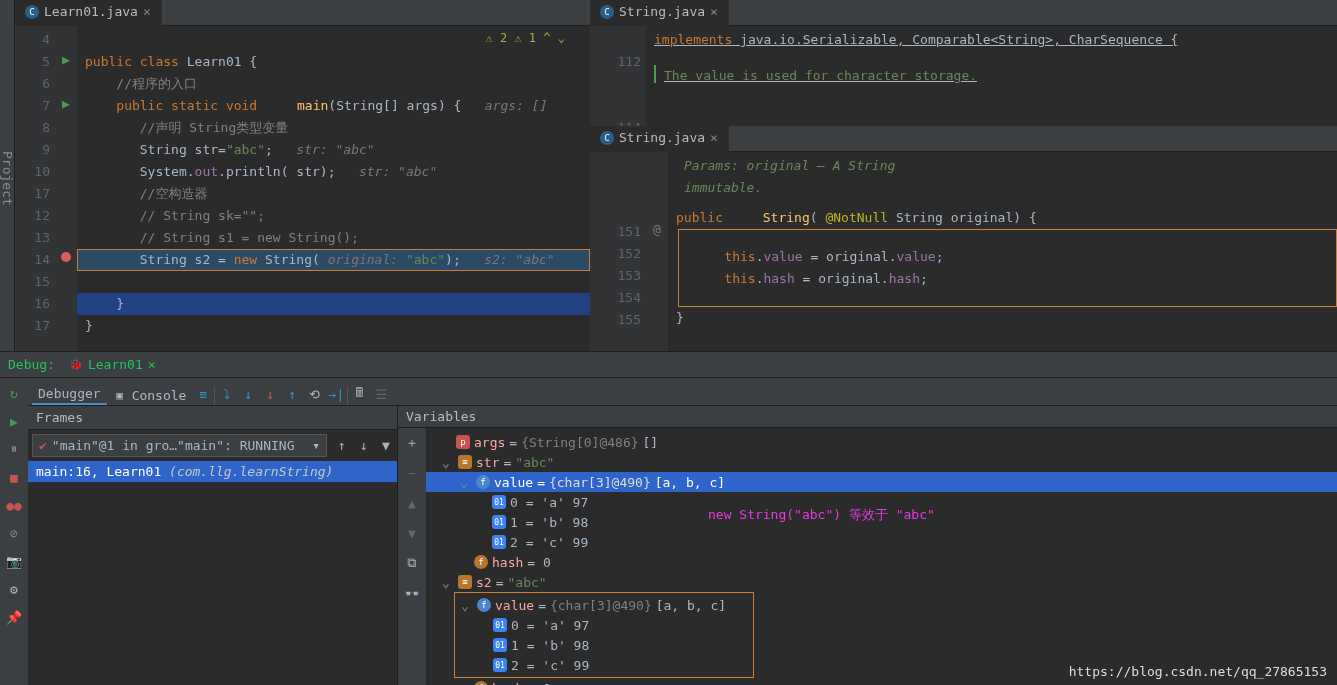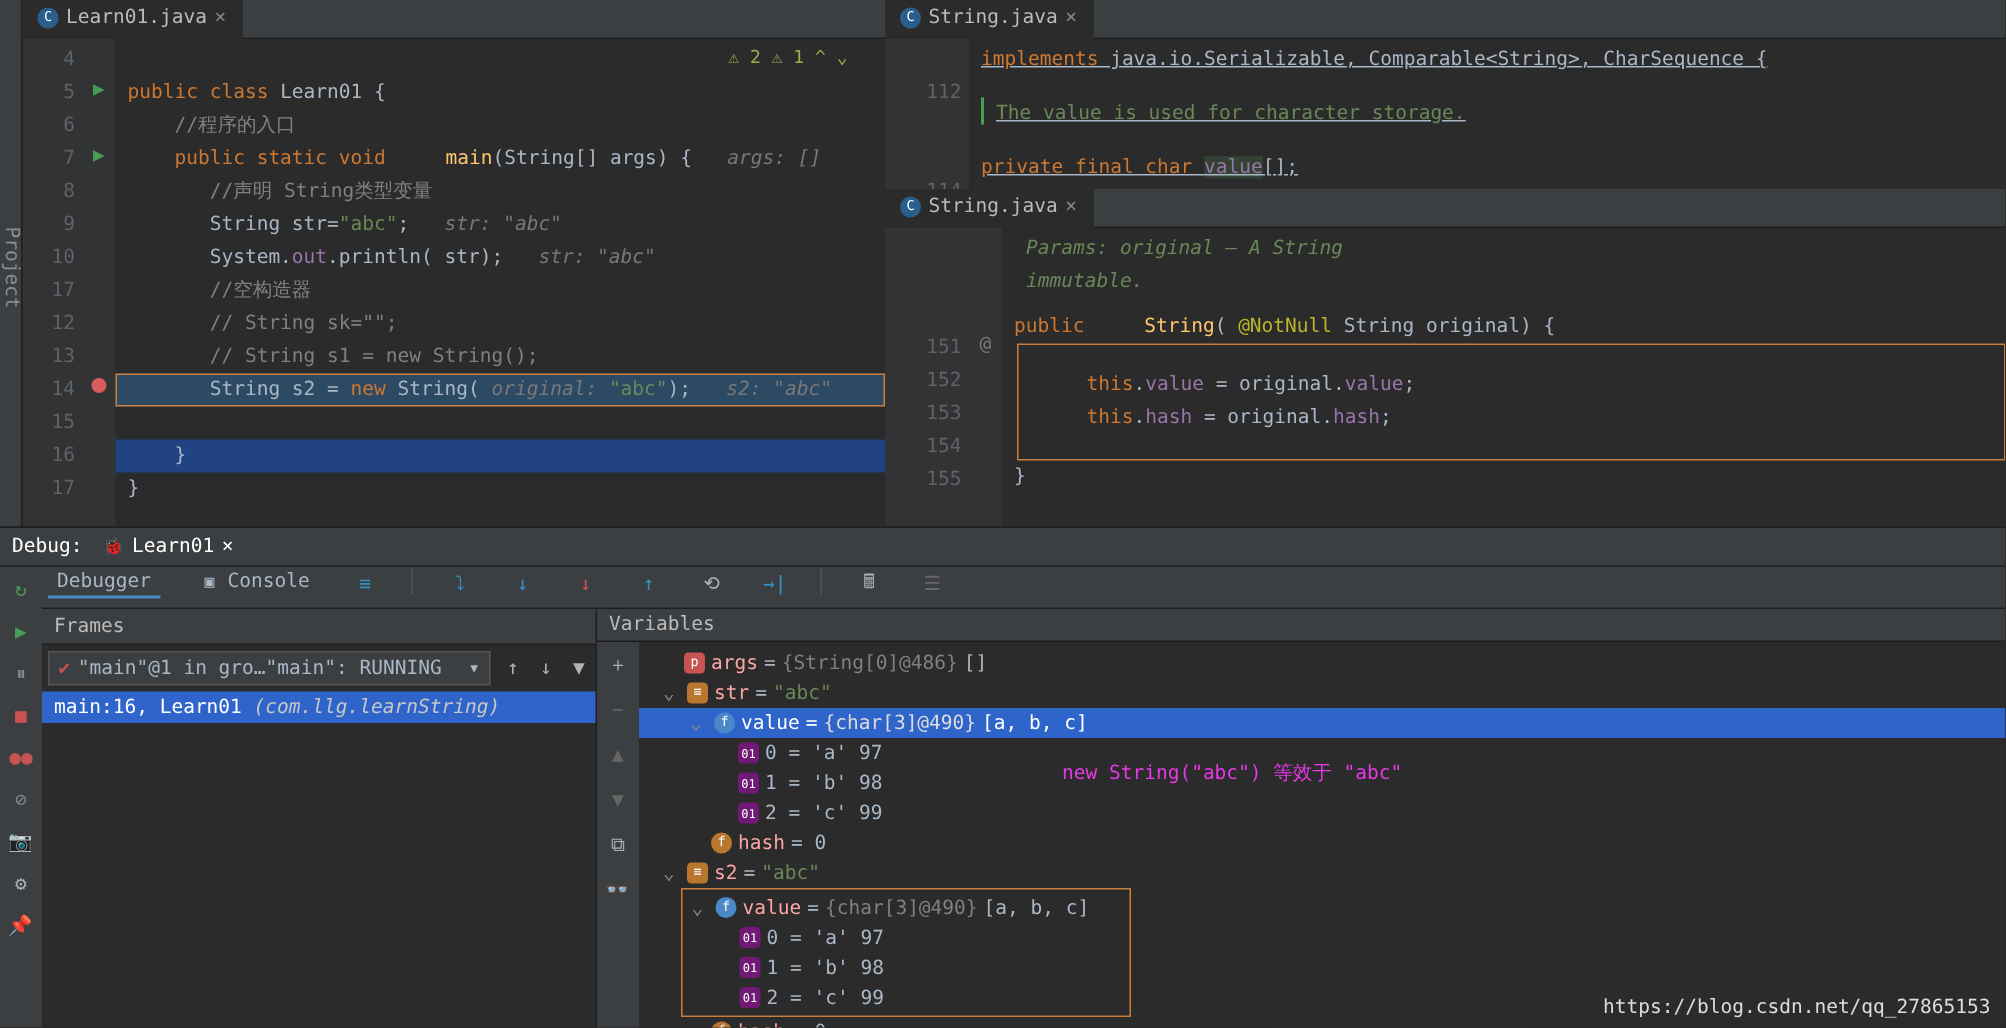--- a/index.html
+++ b/index.html
@@ -33,23 +33,23 @@
 .str-lit { color:#6a8759; }
 .com { color:#808080; font-style:normal; }
 .fld { color:#9876aa; }
 .mth { color:#ffc66d;margin-left:32px; }
 .hint { color:#787878; font-style:italic; }
 .ann { color:#bbb529; }
 .doc { color:#6a8759; }
 .warnbadge { position:absolute; right:25px; top:5px; color:#a9a94f; font-size:12px; }
 
 .debug-area { flex:1; display:flex; flex-direction:column; background:#2b2b2b; border-top:1px solid #1e1e1e; min-height:0; }
-.debug-header { height:26px; background:#3c3f41; display:flex; align-items:center; padding:0 8px; gap:8px; color:#ffffff; border-bottom:1px solid #1e1e1e; }
+.debug-header { height:26px; background:#3c3f41; display:flex; align-items:center; padding:0 8px; gap:8px; color:#22c55e; border-bottom:1px solid #1e1e1e; }
 .debug-tab { display:flex; align-items:center; gap:5px; padding:2px 6px; }
-.debug-tabs-row { height:28px; background:#3c3f41; display:flex; align-items:flex-start; gap:20px; padding:0 4px; border-bottom:1px solid #1e1e1e; }
+.debug-tabs-row { height:28px; background:#3c3f41; display:flex; align-items:flex-end; gap:0; padding:0 4px; border-bottom:1px solid #1e1e1e; }
 .tb-btn { width:22px; height:22px; display:flex; align-items:center; justify-content:center; color:#afb1b3; cursor:pointer; }
 .tb-btn.green { color:#499c54; }
 .tb-btn.blue { color:#3592c4; }
 .tb-btn.red { color:#c75450; }
 .sep { width:1px; height:18px; background:#555; }
 
 .debug-body { flex:1; display:flex; min-height:0; }
 .db-left-icons { width:28px; background:#3c3f41; display:flex; flex-direction:column; align-items:center; padding-top:4px; gap:6px; }
 .frames-pane { width:370px; background:#2b2b2b; border-right:1px solid #1e1e1e; display:flex; flex-direction:column; }
 .pane-head { height:24px; background:#3c3f41; color:#bbb; padding:3px 8px; font-size:12px; border-bottom:1px solid #1e1e1e; display:flex; align-items:center;}
@@ -62,21 +62,21 @@
 .vars-strip { width:28px; background:#3c3f41; display:flex; flex-direction:column; align-items:center; padding-top:4px; gap:8px; }
 .vars-content { flex:1; display:flex; }
 .vars-tree { flex:1; padding:4px 0; }
 .vrow { height:20px; display:flex; align-items:center; padding-left:10px; gap:4px; }
 .vrow.sel { background:#2f65ca; color:#fff; }
 .vrow .expand { width:12px; color:#888; cursor:pointer; }
 .badge { width:14px; height:14px; border-radius:3px; display:flex; align-items:center; justify-content:center; font-size:9px; color:#fff; }
 .badge.p { background:#c75450; }
 .badge.eq { background:#b8762e; }
 .badge.f { background:#b8762e; border-radius:50%;}
-.badge.oi { background:#701a75; font-size:8px; }
+.badge.oi { background:#3b82f6; font-size:8px; }
 .vname { color:#fca5a5; }
 .vrow.sel .vname { color:#fff; }
 .vgray { color:#808080; }
 .vrow.sel .vgray { color:#ddd; }
 .anno { color:#e838e8; position:absolute; }
 .watermark { position:absolute; right:10px; bottom:6px; color:#ddd; font-size:13px; pointer-events:none; }
 .boxed { border:1px solid #c97f3a; }
 </style>
 </head>
 <body>
@@ -168,21 +168,20 @@
               <div>112</div>
               <div></div>
               <div></div>
               <div>114</div>
             </div>
     <div class="code" style="line-height:18px;text-decoration:underline;">
       <div class="ln" style="height:18px"><span class="kw">implements </span><span>java.io.Serializable, Comparable&lt;String&gt;, CharSequence {</span></div>
       <div class="ln" style="height:18px"></div>
       <div class="ln doc" style="height:18px;border-left:2px solid #499c54;padding-left:8px;margin-left:8px">The value is used for character storage.</div>
       <div class="ln" style="height:18px"></div>
-      <div class="ln" style="height:18px"><span class="kw">private final char </span><span class="fld" style="background:#344134">value</span><span>[];</span></div>
       <div class="ln" style="height:18px"></div>
     </div>
    </div>
   </div>
 
   <div class="editor-pane" style="flex:1;">
    <div class="tabbar">
      <div class="tab active">
               <span class="icn cls">C</span>
               <span>String.java</span>

